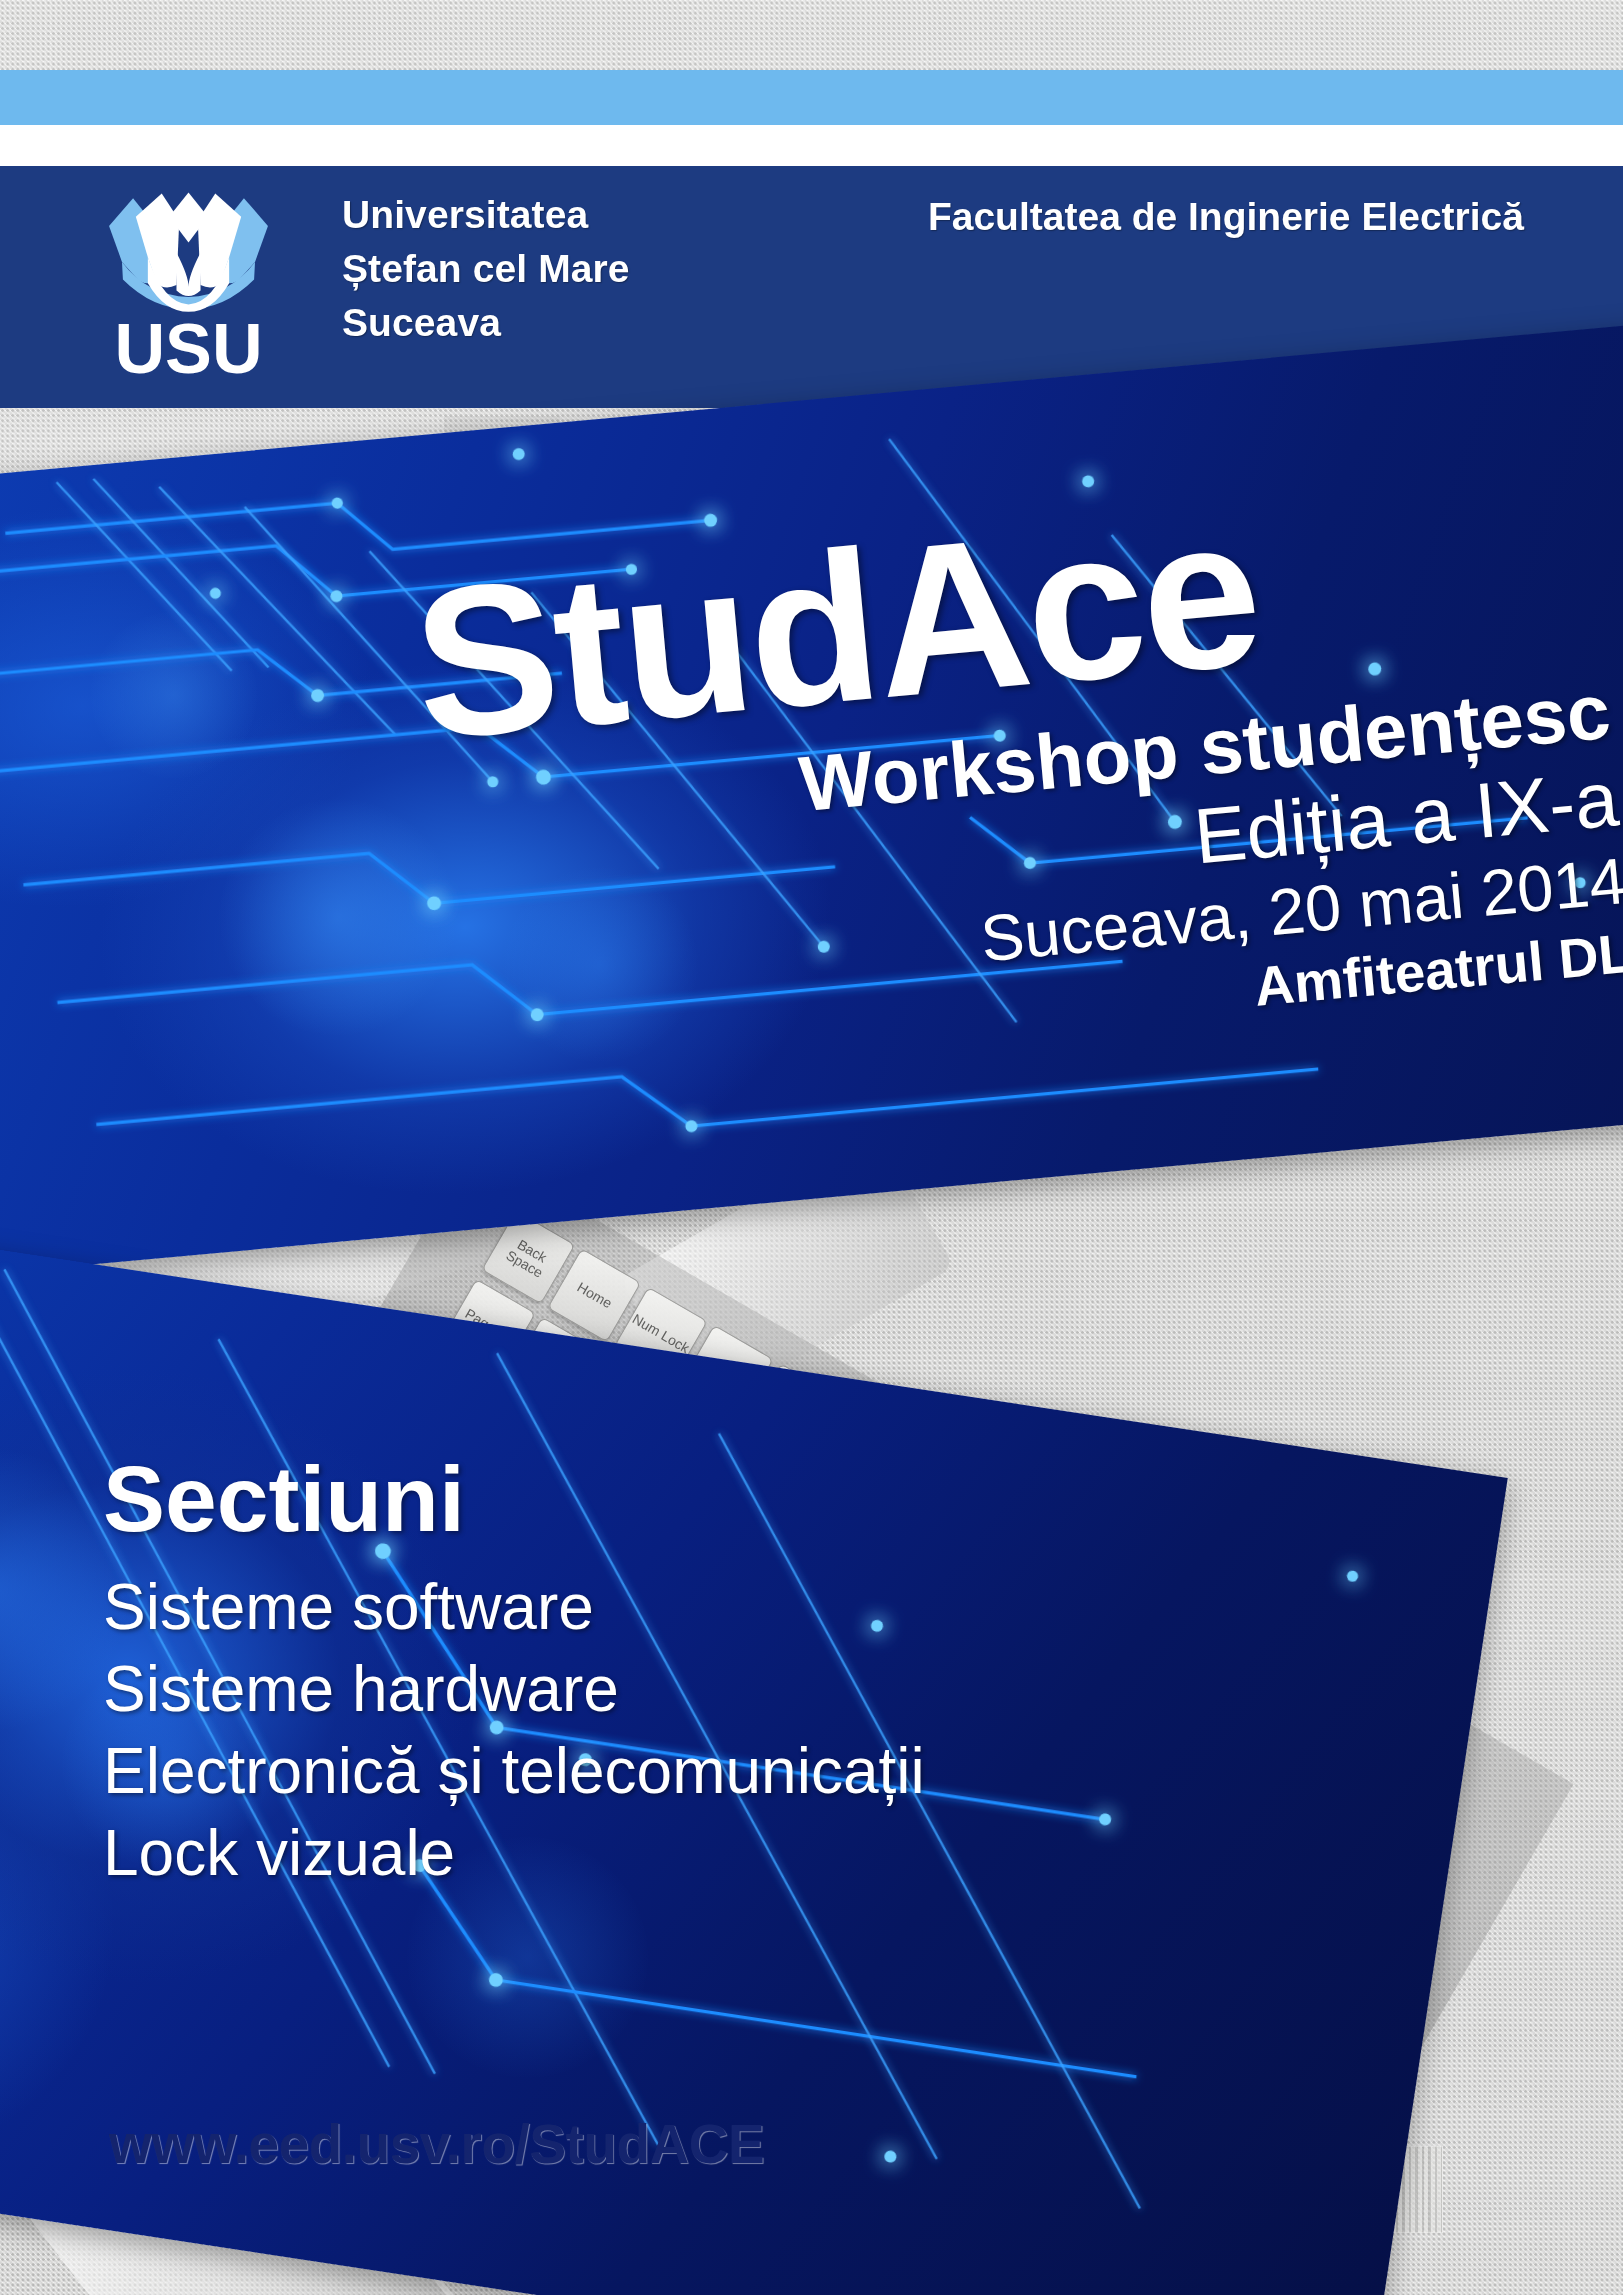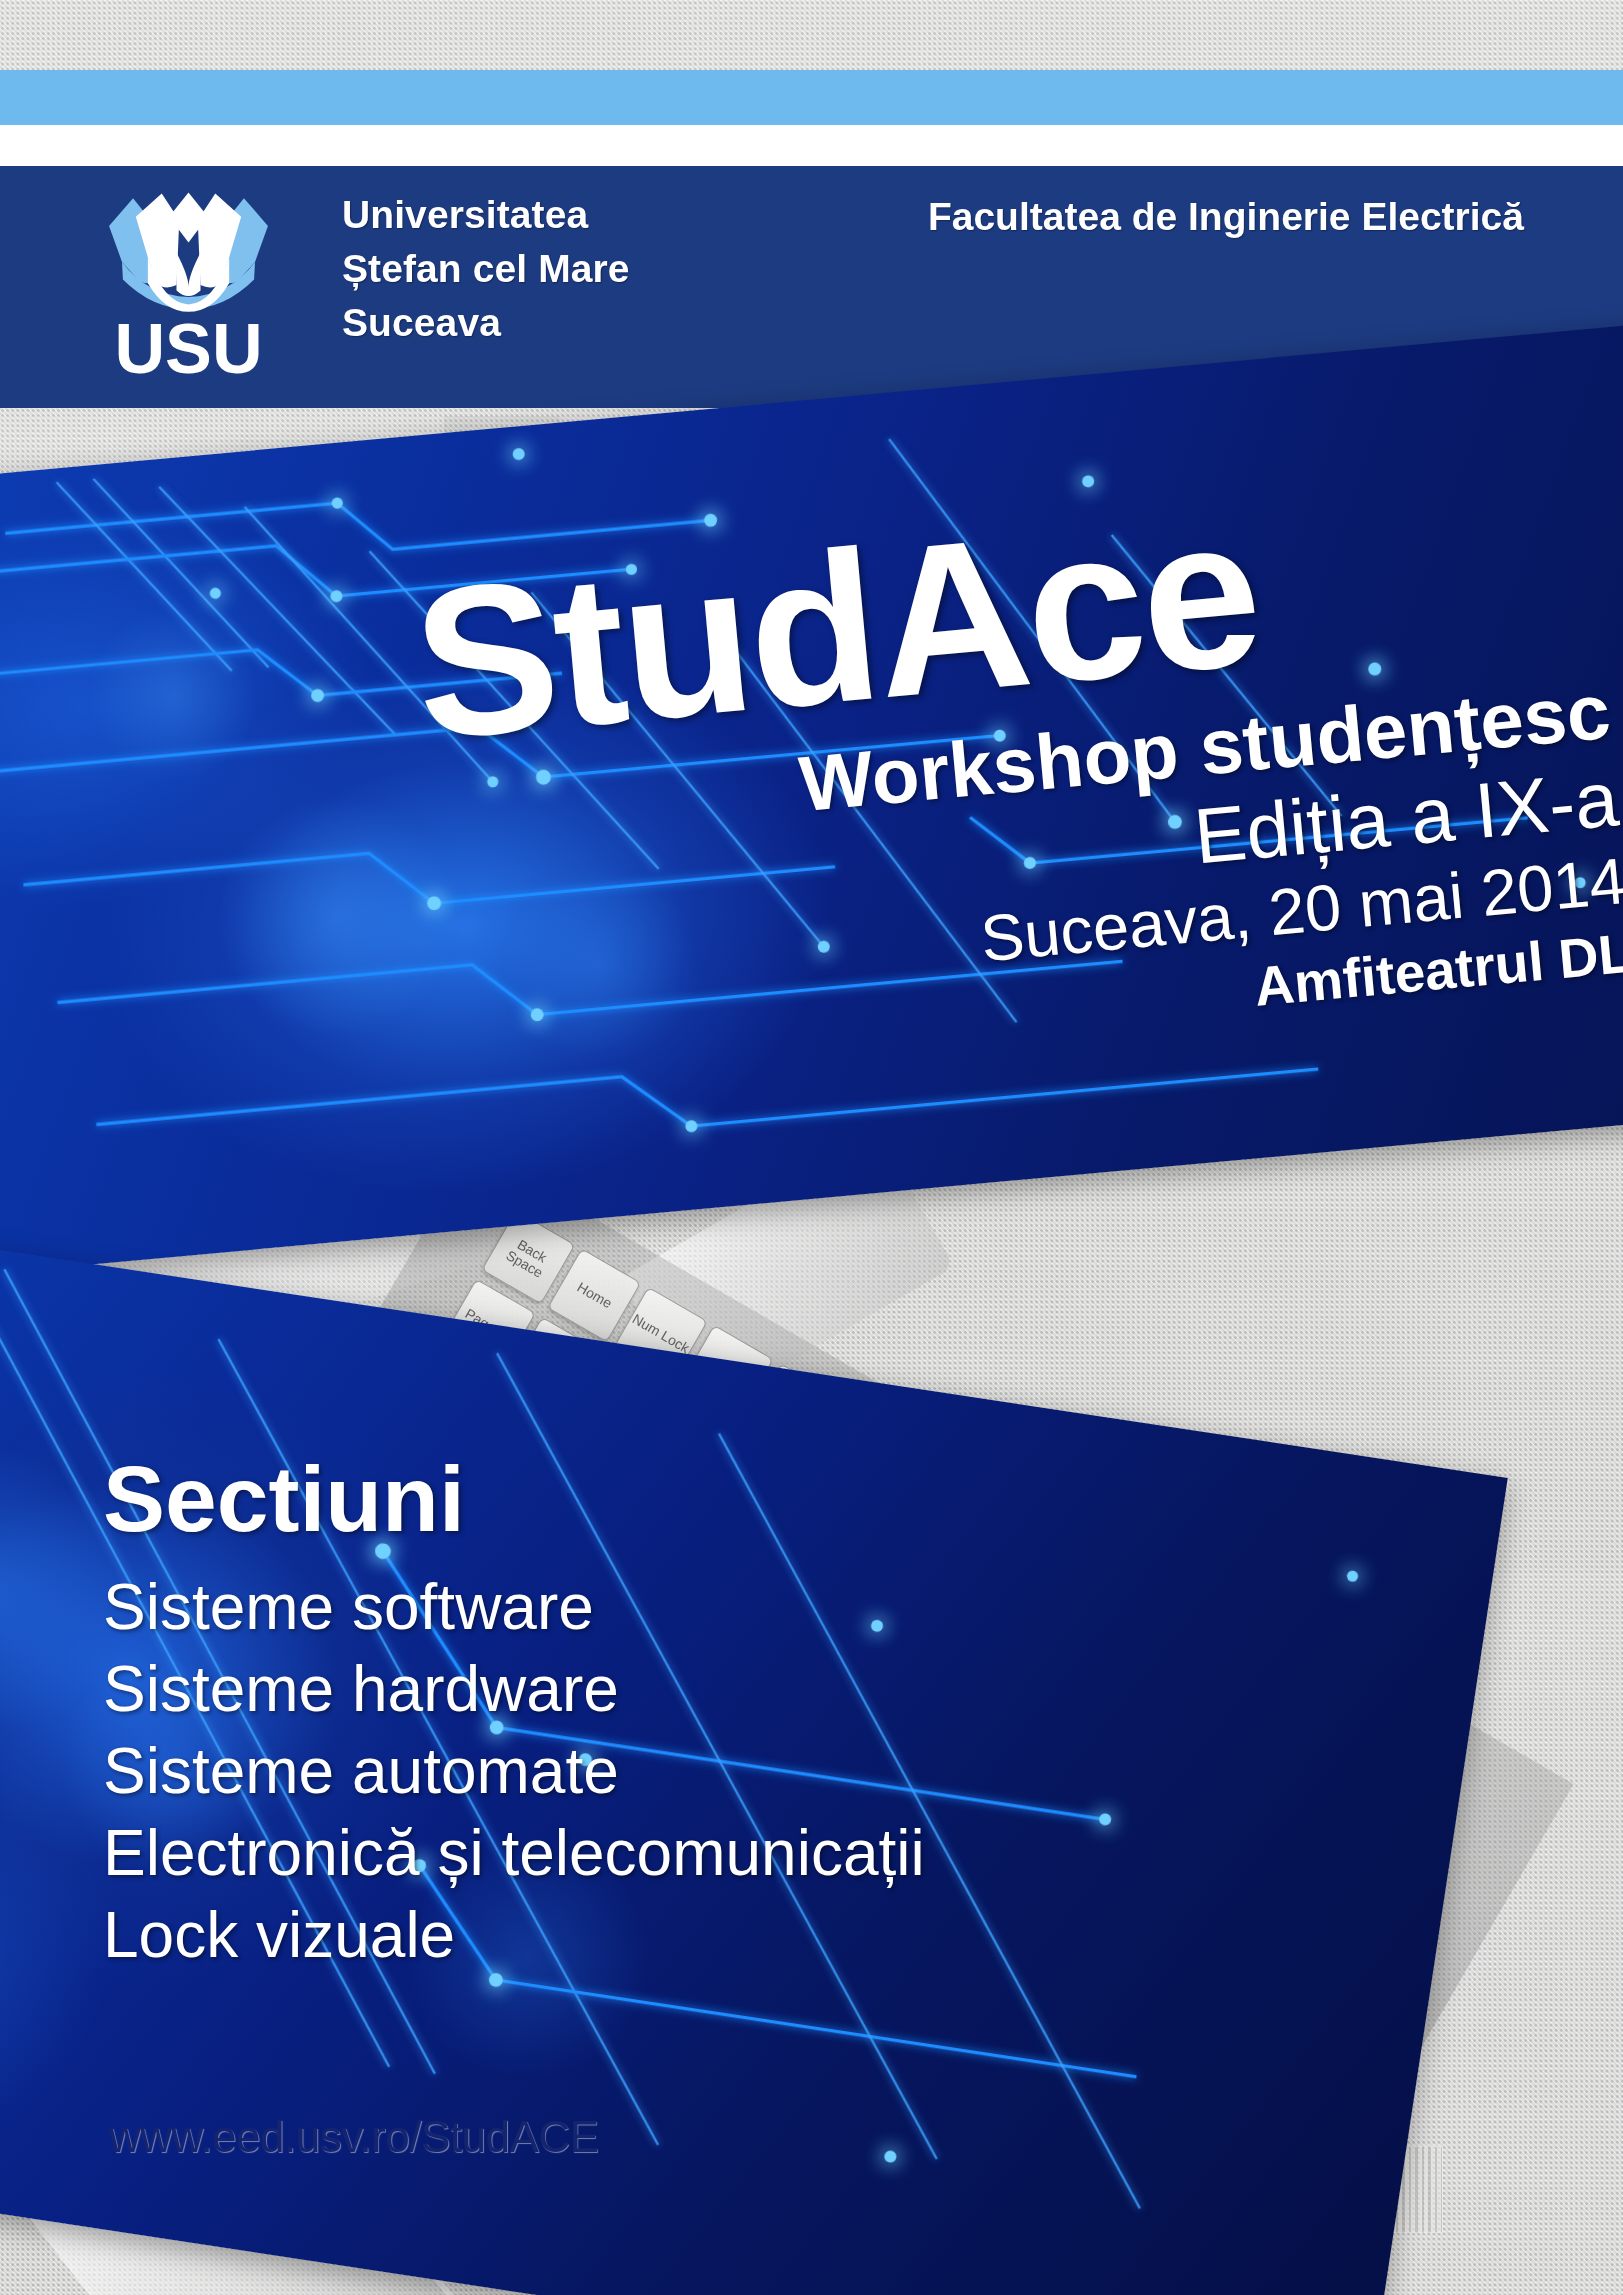--- a/index.html
+++ b/index.html
@@ -214,21 +214,21 @@
   }
   .s-item{
     font-size:64px;line-height:1.28;font-weight:400;margin:0;
     text-shadow:1.9px 1.9px 4.6px rgba(0,0,0,.45);
     white-space:nowrap;
   }
 
   
   .url{
     position:absolute;left:109px;top:2112px;
-    font-size:44px;font-weight:400;
+    font-size:55px;font-weight:700;
     color:#14246e;
     letter-spacing:-0.5px;
     text-shadow:0.9px 0.9px 0.9px rgba(255,255,255,.45);
   }
 </style>
 </head>
 <body>
 
 <div class="poster">
 
@@ -443,21 +443,20 @@
           <circle class="node" cx="2950" cy="860" r="13"></circle>
         </g>
       </svg>
     </div>
   </div>
 
   <div class="sect-block">
     <div class="s-head">Sectiuni</div>
     <div class="s-item">Sisteme software</div>
     <div class="s-item">Sisteme hardware</div>
-    <div class="s-item">Sisteme automate</div>
     <div class="s-item">Electronică și telecomunicații</div>
     <div class="s-item">Lock vizuale</div>
   </div>
 
   <div class="url">www.eed.usv.ro/StudACE</div>
 
 </div>
 
 
 </body></html>

